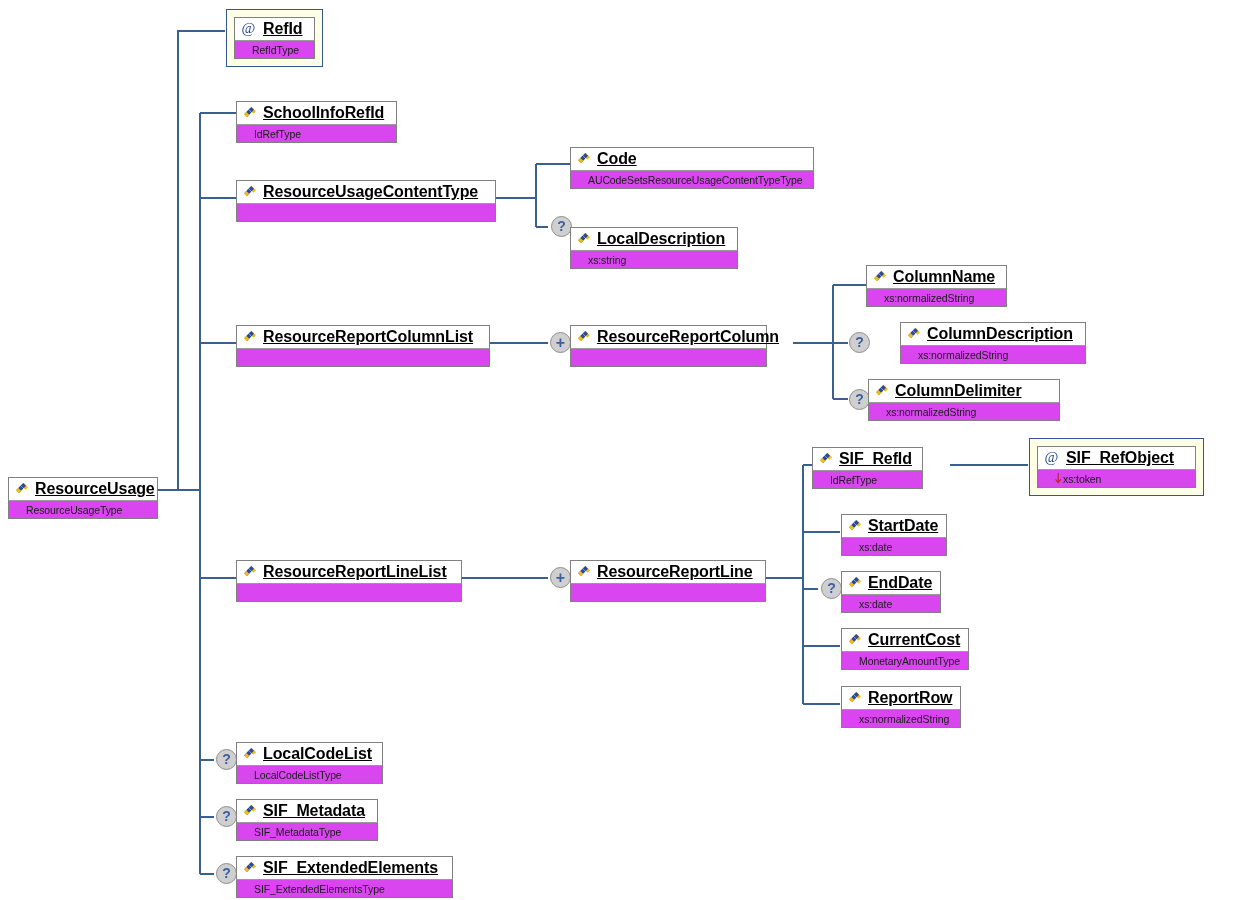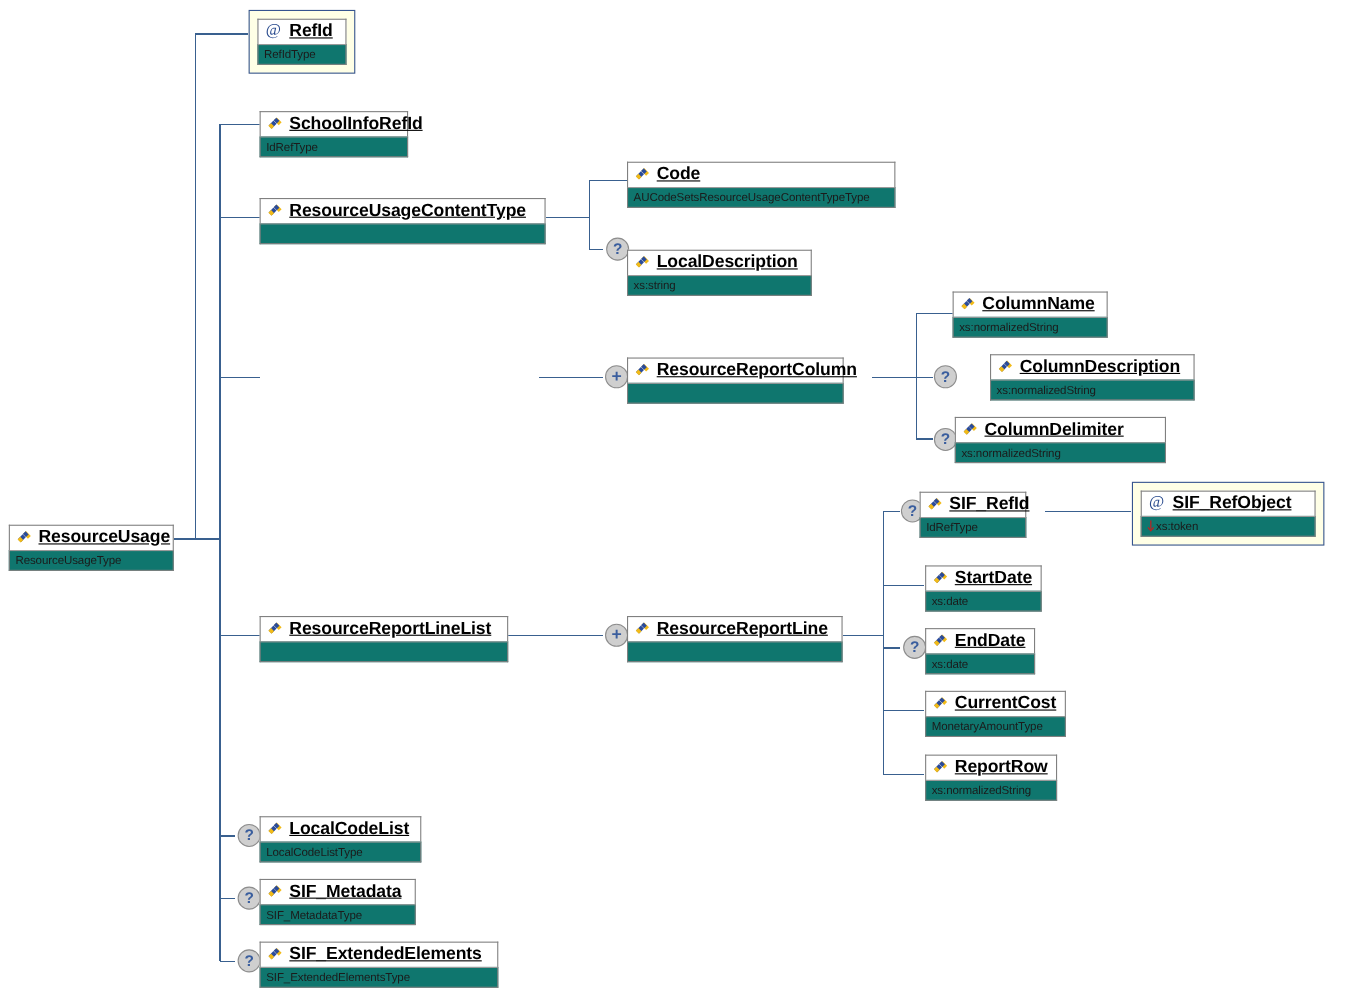--- a/index.html
+++ b/index.html
@@ -38,27 +38,27 @@
     border: 1px solid #808080;
     border-bottom: none;
     height: 23px;
     display: flex;
     align-items: center;
     padding: 0 7px 0 5px;
     white-space: nowrap;
   }
   .node .typerow {
     box-sizing: border-box;
-    background: #0f766e;
+    background: #d946ef;
     border: 1px solid #808080;
     border-top: 1px solid #9a9a9a;
     height: 19px;
     display: flex;
     align-items: center;
-    padding: 0 6px 0 5px;
+    padding: 0 6px 0 17px;
     white-space: nowrap;
   }
   .node .label {
     font-size: 16px;
     font-weight: bold;
     color: #000000;
     letter-spacing: -0.1px;
     text-decoration: underline;
   }
   .node .typetext {
@@ -190,21 +190,21 @@
   <div class="node attr-frame" style="left:226px; top:9px; width:97px;">
     <div class="namerow">
       <span class="at-ico">@</span>
       <span class="label">RefId</span>
     </div>
     <div class="typerow">
       <span class="typetext">RefIdType</span>
     </div>
   </div>
 
-  <div class="node" style="left:236px; top:101px; width:135px;">
+  <div class="node" style="left:236px; top:101px; width:161px;">
     <div class="namerow">
       <svg class="ico" viewBox="0 0 16 14">
         <path d="M2.2 8.2 L6.6 3.6 L9.4 6.4 L5 11z" fill="#2a4b9b"></path>
         <path d="M7.0 3.2 L11.4 7.8 L14.0 5.2 L9.6 0.8z" fill="#f2bb18"></path>
         <path d="M6.8 3.4 L9.6 6.2 L12.0 3.8 L9.2 1.0z" fill="#2a4b9b"></path>
         <path d="M2.0 8.4 L4.8 11.2 L7.2 8.8 L4.4 6.0z" fill="#f2bb18"></path>
       </svg>
       <span class="label">SchoolInfoRefId</span>
     </div>
     <div class="typerow">
@@ -251,20 +251,34 @@
         <path d="M6.8 3.4 L9.6 6.2 L12.0 3.8 L9.2 1.0z" fill="#2a4b9b"></path>
         <path d="M2.0 8.4 L4.8 11.2 L7.2 8.8 L4.4 6.0z" fill="#f2bb18"></path>
       </svg>
       <span class="label">LocalDescription</span>
     </div>
     <div class="typerow">
       <span class="typetext">xs:string</span>
     </div>
   </div>
 
+  <div class="node" style="left:236px; top:325px; width:254px;">
+    <div class="namerow">
+      <svg class="ico" viewBox="0 0 16 14">
+        <path d="M2.2 8.2 L6.6 3.6 L9.4 6.4 L5 11z" fill="#2a4b9b"></path>
+        <path d="M7.0 3.2 L11.4 7.8 L14.0 5.2 L9.6 0.8z" fill="#f2bb18"></path>
+        <path d="M6.8 3.4 L9.6 6.2 L12.0 3.8 L9.2 1.0z" fill="#2a4b9b"></path>
+        <path d="M2.0 8.4 L4.8 11.2 L7.2 8.8 L4.4 6.0z" fill="#f2bb18"></path>
+      </svg>
+      <span class="label">ResourceReportColumnList</span>
+    </div>
+    <div class="typerow">
+      <span class="typetext empty"></span>
+    </div>
+  </div>
 
   <div class="badge plus" style="left:550px; top:332px;"><span>+</span></div>
   <div class="node" style="left:570px; top:325px; width:197px;">
     <div class="namerow">
       <svg class="ico" viewBox="0 0 16 14">
         <path d="M2.2 8.2 L6.6 3.6 L9.4 6.4 L5 11z" fill="#2a4b9b"></path>
         <path d="M7.0 3.2 L11.4 7.8 L14.0 5.2 L9.6 0.8z" fill="#f2bb18"></path>
         <path d="M6.8 3.4 L9.6 6.2 L12.0 3.8 L9.2 1.0z" fill="#2a4b9b"></path>
         <path d="M2.0 8.4 L4.8 11.2 L7.2 8.8 L4.4 6.0z" fill="#f2bb18"></path>
       </svg>
@@ -347,21 +361,21 @@
         <path d="M2.0 8.4 L4.8 11.2 L7.2 8.8 L4.4 6.0z" fill="#f2bb18"></path>
       </svg>
       <span class="label">ResourceReportLine</span>
     </div>
     <div class="typerow">
       <span class="typetext empty"></span>
     </div>
   </div>
 
   <div class="badge" style="left:819px; top:454px;"><span>?</span></div>
-  <div class="node" style="left:836px; top:447px; width:97px;">
+  <div class="node" style="left:812px; top:447px; width:111px;">
     <div class="namerow">
       <svg class="ico" viewBox="0 0 16 14">
         <path d="M2.2 8.2 L6.6 3.6 L9.4 6.4 L5 11z" fill="#2a4b9b"></path>
         <path d="M7.0 3.2 L11.4 7.8 L14.0 5.2 L9.6 0.8z" fill="#f2bb18"></path>
         <path d="M6.8 3.4 L9.6 6.2 L12.0 3.8 L9.2 1.0z" fill="#2a4b9b"></path>
         <path d="M2.0 8.4 L4.8 11.2 L7.2 8.8 L4.4 6.0z" fill="#f2bb18"></path>
       </svg>
       <span class="label">SIF_RefId</span>
     </div>
     <div class="typerow">

